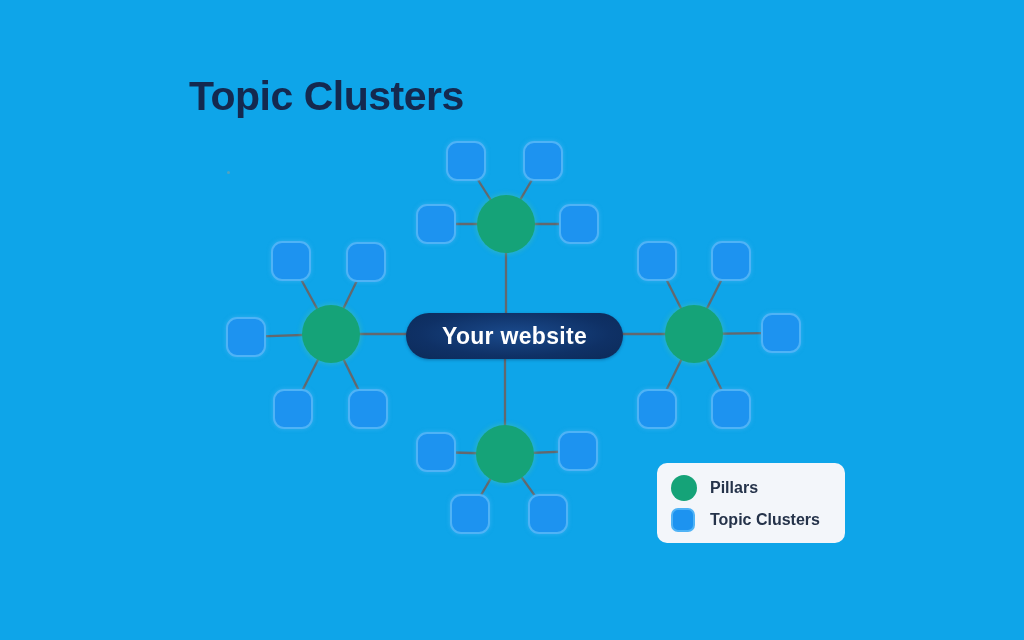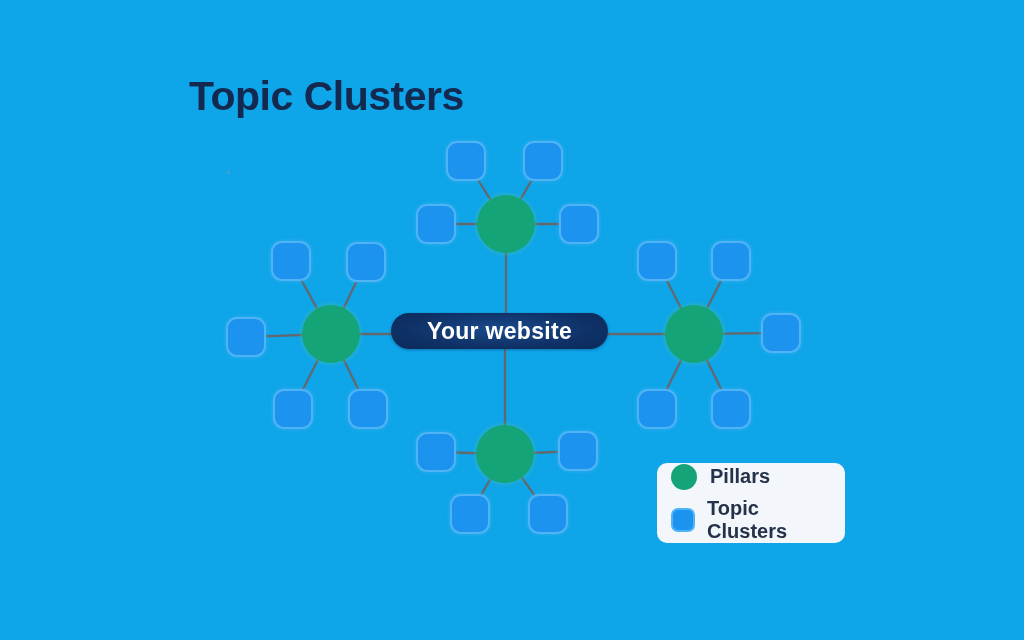--- a/index.html
+++ b/index.html
@@ -97,21 +97,21 @@
   .legend-square {
     width: 24px;
     height: 24px;
     box-sizing: border-box;
     border-radius: 7px;
     background: var(--topic-color, #1D93F0);
     border: 2px solid var(--topic-border-color, #4FB3F6);
   }
   .legend-label {
     margin-left: 9px;
-    font-size: 20px;
+    font-size: 16px;
     font-weight: 600;
     color: var(--legend-text, #25334A);
   }
   .artifact-dot {
     position: absolute;
     left: 227px;
     top: 171px;
     width: 3px;
     height: 3px;
     border-radius: 50%;
@@ -170,21 +170,21 @@
       <div class="topic-node" style="width: 40px; height: 40px; left: 637px; top: 389px;"></div>
       <div class="topic-node" style="width: 40px; height: 40px; left: 711px; top: 389px;"></div>
       <div class="pillar-node" style="width: 58px; height: 58px; left: 665px; top: 305px;"></div>
       <div class="topic-node" style="width: 40px; height: 40px; left: 416px; top: 432px;"></div>
       <div class="topic-node" style="width: 40px; height: 40px; left: 558px; top: 431px;"></div>
       <div class="topic-node" style="width: 40px; height: 40px; left: 450px; top: 494px;"></div>
       <div class="topic-node" style="width: 40px; height: 40px; left: 528px; top: 494px;"></div>
       <div class="pillar-node" style="width: 58px; height: 58px; left: 476px; top: 425px;"></div>
     </div>
 
-  <div class="center-box" id="center-box" style="width: 217px; height: 36px; left: 391px; top: 313px;">
+  <div class="center-box" id="center-box" style="width: 217px; height: 46px; left: 406px; top: 313px;">
     <span class="center-label">Your website</span>
   </div>
 
   <div class="legend">
     <div class="legend-row">
       <span class="legend-swatch-slot">
         <span class="legend-circle"></span>
       </span>
       <span class="legend-label">Pillars</span>
     </div>

